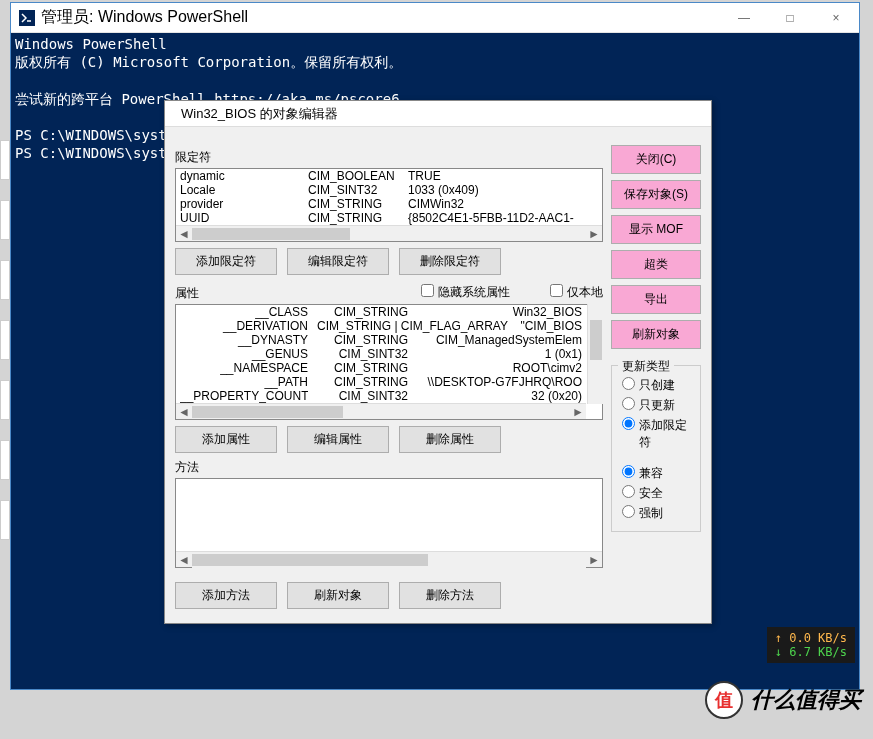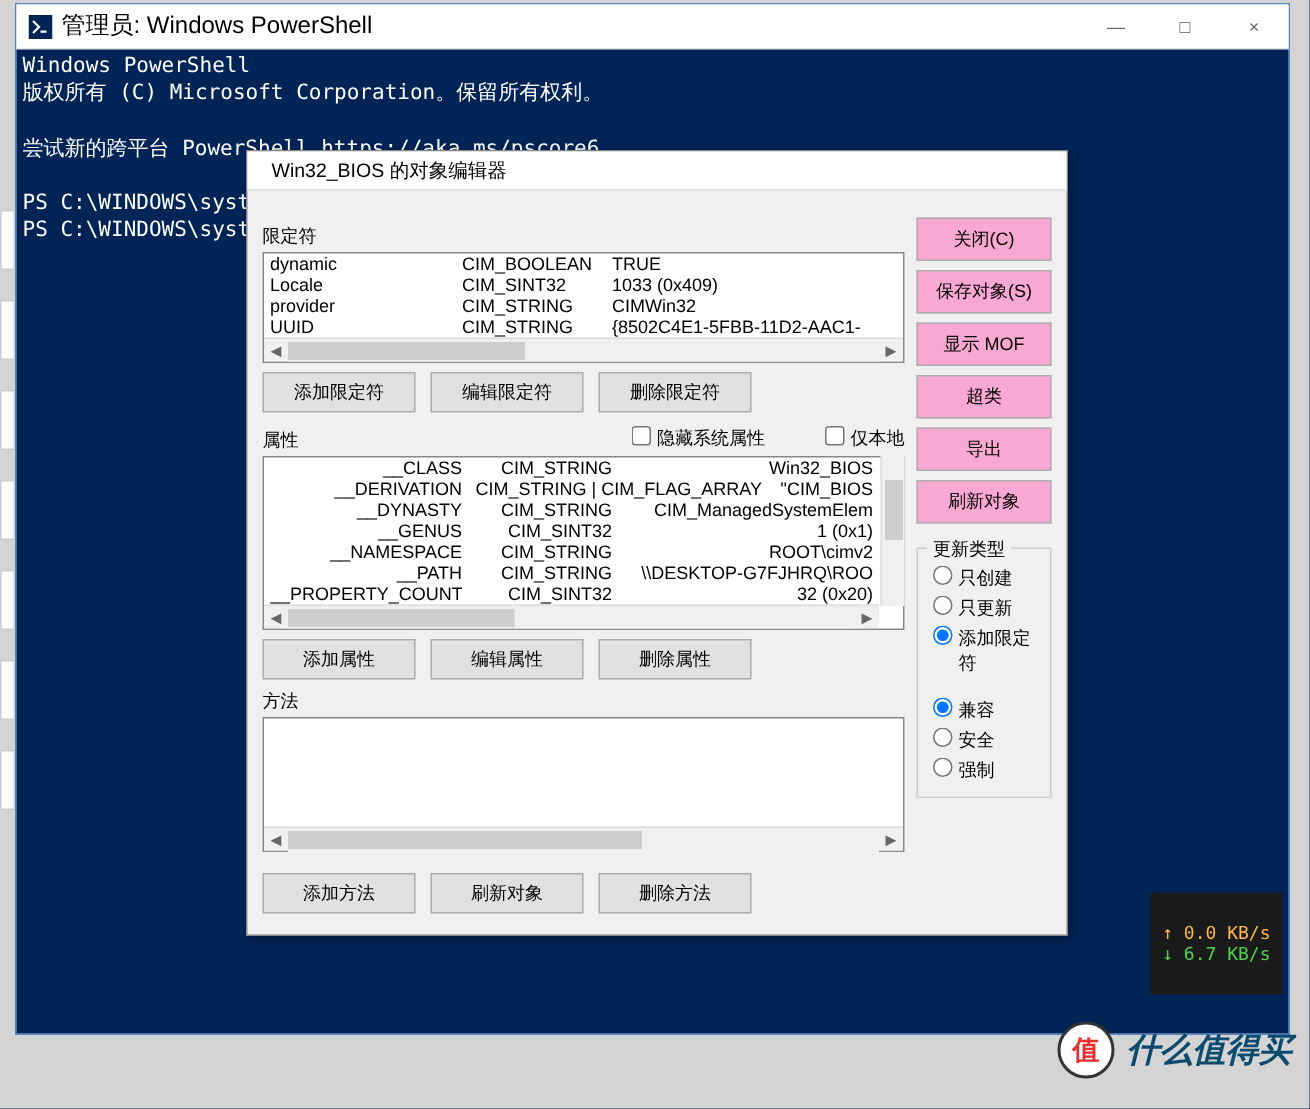--- a/index.html
+++ b/index.html
@@ -42,27 +42,27 @@
 .checkbox-row input { margin: 0; }
 .props-header { display: flex; align-items: center; justify-content: space-between; }
 .props-header .checks { display: flex; gap: 40px; }
 
 .groupbox { border: 1px solid #ccc; padding: 8px 10px 6px 10px; margin-top: 4px; font-size: 12px; position: relative; }
 .groupbox .gtitle { position: absolute; top: -8px; left: 6px; background: #f0f0f0; padding: 0 4px; }
 .radio-row { display: flex; align-items: flex-start; gap: 4px; margin: 3px 0; }
 
 .methods-box { background: #fff; border: 1px solid #888; height: 90px; position: relative; }
 
-.net-overlay { position: absolute; right: 18px; bottom: 76px; background: #1a1a1a; padding: 20px 8px; font-family: Consolas, monospace; font-size: 12px; }
+.net-overlay { position: absolute; right: 18px; bottom: 76px; background: #1a1a1a; padding: 4px 8px; font-family: Consolas, monospace; font-size: 12px; }
 .net-overlay .up { color: #ffb84d; }
 .net-overlay .down { color: #4dd24d; }
 
 .watermark { position: absolute; right: 12px; bottom: 20px; display: flex; align-items: center; gap: 8px; }
 .watermark .circle { width: 38px; height: 38px; border-radius: 50%; background: #fff; border: 2px solid #333; display: flex; align-items: center; justify-content: center; font-size: 18px; font-weight: bold; color: #e83030; }
-.watermark .txt { color: #0c4a6e; font-size: 22px; font-weight: bold; font-style: italic; }
+.watermark .txt { color: #000000; font-size: 22px; font-weight: bold; font-style: italic; }
 
 .left-fragments { position: absolute; left: 0; top: 140px; width: 10px; height: 400px; }
 .left-fragments div { background: #fff; border: 1px solid #ccc; height: 40px; margin-bottom: 20px; }
 </style>
 </head>
 <body>
 
 <div class="left-fragments">
   <div></div>
     <div></div>

